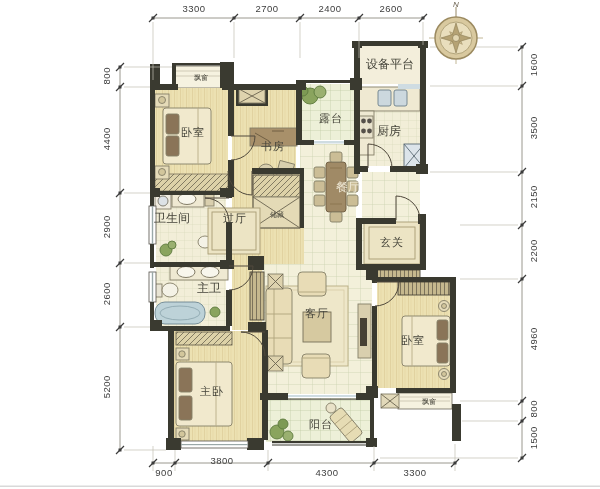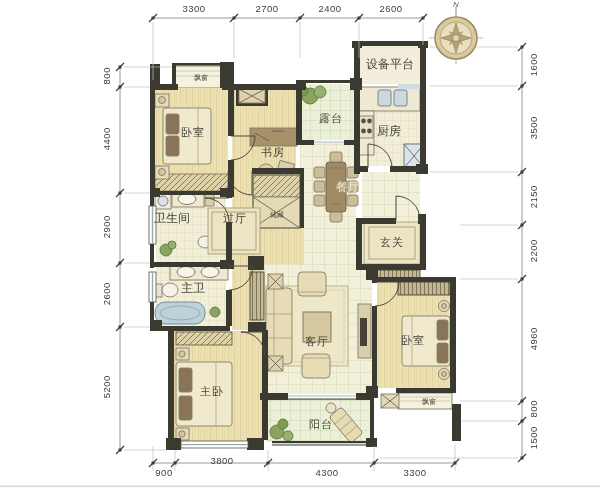--- a/index.html
+++ b/index.html
@@ -343,32 +343,32 @@
     <polygon points="0,-9 2.5,-2.5 9,0 2.5,2.5 0,9 -2.5,2.5 -9,0 -2.5,-2.5" transform="rotate(45)" fill="#c9b98c" stroke="#9c8b61" stroke-width="0.5"></polygon>
     <polygon points="0,-15 3.5,-3.5 15,0 3.5,3.5 0,15 -3.5,3.5 -15,0 -3.5,-3.5" fill="#b5a274" stroke="#8a7a52" stroke-width="0.6"></polygon>
     <circle r="3.5" fill="#e2d6b2" stroke="#8a7a52" stroke-width="0.7"></circle>
   </g>
 
   <rect x="0" y="485.5" width="600" height="1.5" fill="#d9d9d9"></rect>
 </svg>
 
 <div class="lbl tiny" style="left:201px;top:77px">飘窗</div>
 <div class="lbl" style="left:193px;top:132px">卧室</div>
-<div class="lbl" style="left:273px;top:152px">书房</div>
+<div class="lbl" style="left:273px;top:146px">书房</div>
 <div class="lbl" style="left:331px;top:118px">露台</div>
 <div class="lbl small" style="left:390px;top:64px">设备平台</div>
 <div class="lbl small" style="left:389px;top:131px">厨房</div>
 <div class="lbl small ondark" style="left:348px;top:187px">餐厅</div>
 <div class="lbl" style="left:392px;top:242px">玄关</div>
 <div class="lbl small" style="left:172px;top:218px">卫生间</div>
 <div class="lbl" style="left:235px;top:218px">过厅</div>
 <div class="lbl tiny" style="left:277px;top:214px">储藏</div>
-<div class="lbl small" style="left:193px;top:288px">主卫</div>
+<div class="lbl small" style="left:209px;top:288px">主卫</div>
 <div class="lbl" style="left:212px;top:391px">主卧</div>
-<div class="lbl" style="left:317px;top:341px">客厅</div>
+<div class="lbl" style="left:317px;top:313px">客厅</div>
 <div class="lbl" style="left:321px;top:424px">阳台</div>
 <div class="lbl" style="left:413px;top:340px">卧室</div>
 <div class="lbl tiny" style="left:429px;top:401px">飘窗</div>
 
 <div class="north" style="left:456px;top:4px">N</div>
 
 <div class="dim" style="left:164px;top:4px">3300</div>
 <div class="dim" style="left:237px;top:4px">2700</div>
 <div class="dim" style="left:300px;top:4px">2400</div>
 <div class="dim" style="left:361px;top:4px">2600</div>

